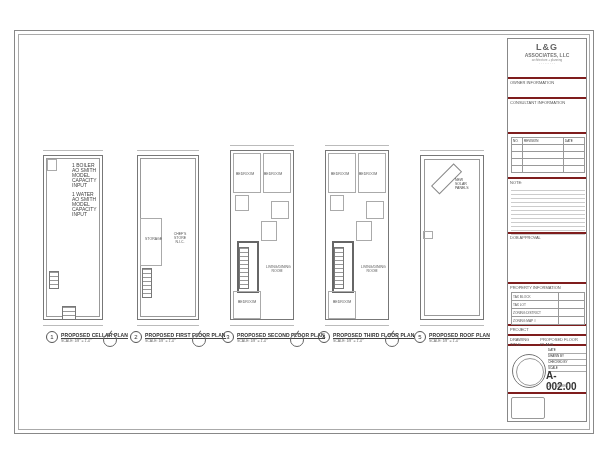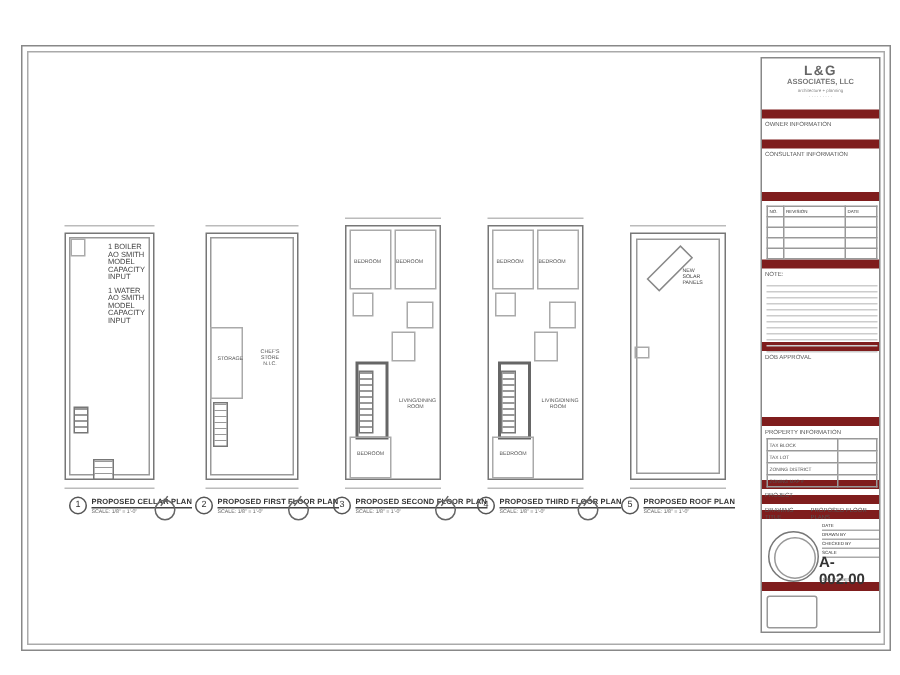--- a/index.html
+++ b/index.html
@@ -15,21 +15,21 @@
   .caption .title{font-size:5px;font-weight:bold;border-bottom:1px solid #444;letter-spacing:.1px;}
   .caption .scale{font-size:3.5px;color:#666;}
   .north{position:absolute;width:12px;height:12px;border:1px solid #666;border-radius:50%;}
   .north:after{content:"";position:absolute;left:5px;top:-4px;width:1px;height:8px;background:#666;transform:rotate(35deg);}
   .room{position:absolute;border:1px solid #aaa;box-sizing:border-box;}
   .rtext{position:absolute;font-size:3.5px;color:#555;text-align:center;}
   .stairs{position:absolute;background:repeating-linear-gradient(0deg,#fff 0 3px,#999 3px 4px);border:1px solid #777;box-sizing:border-box;}
   .thick{position:absolute;border:2px solid #666;box-sizing:border-box;}
   
   .tb{position:absolute;left:507px;top:38px;width:80px;height:384px;border:1px solid #888;box-sizing:border-box;}
-  .tb-sec{position:absolute;left:0;width:100%;border-bottom:6px solid #7f1d1d;box-sizing:border-box;}
+  .tb-sec{position:absolute;left:0;width:100%;border-bottom:2px solid #7f1d1d;box-sizing:border-box;}
   .tb .t{font-size:4px;color:#555;padding:1px 2px;}
   .tb .firm{font-size:9px;font-weight:bold;text-align:center;color:#666;letter-spacing:1px;}
   .tb .firm2{font-size:5px;font-weight:bold;text-align:center;color:#777;}
   .tb .small{font-size:3px;text-align:center;color:#888;line-height:4px;}
   .rev-table{position:absolute;left:3px;width:74px;border-collapse:collapse;}
   .rev-table td{border:1px solid #999;height:6px;font-size:3px;padding:0 1px;}
   .prop-table{position:absolute;left:3px;width:74px;border-collapse:collapse;}
   .prop-table td{border:1px solid #999;height:7px;font-size:3.2px;padding:0 1px;color:#555;}
   .sheetno{position:absolute;font-size:10px;font-weight:bold;color:#333;}
   .seal{position:absolute;width:34px;height:34px;border-radius:50%;border:1px solid #777;box-sizing:border-box;}

